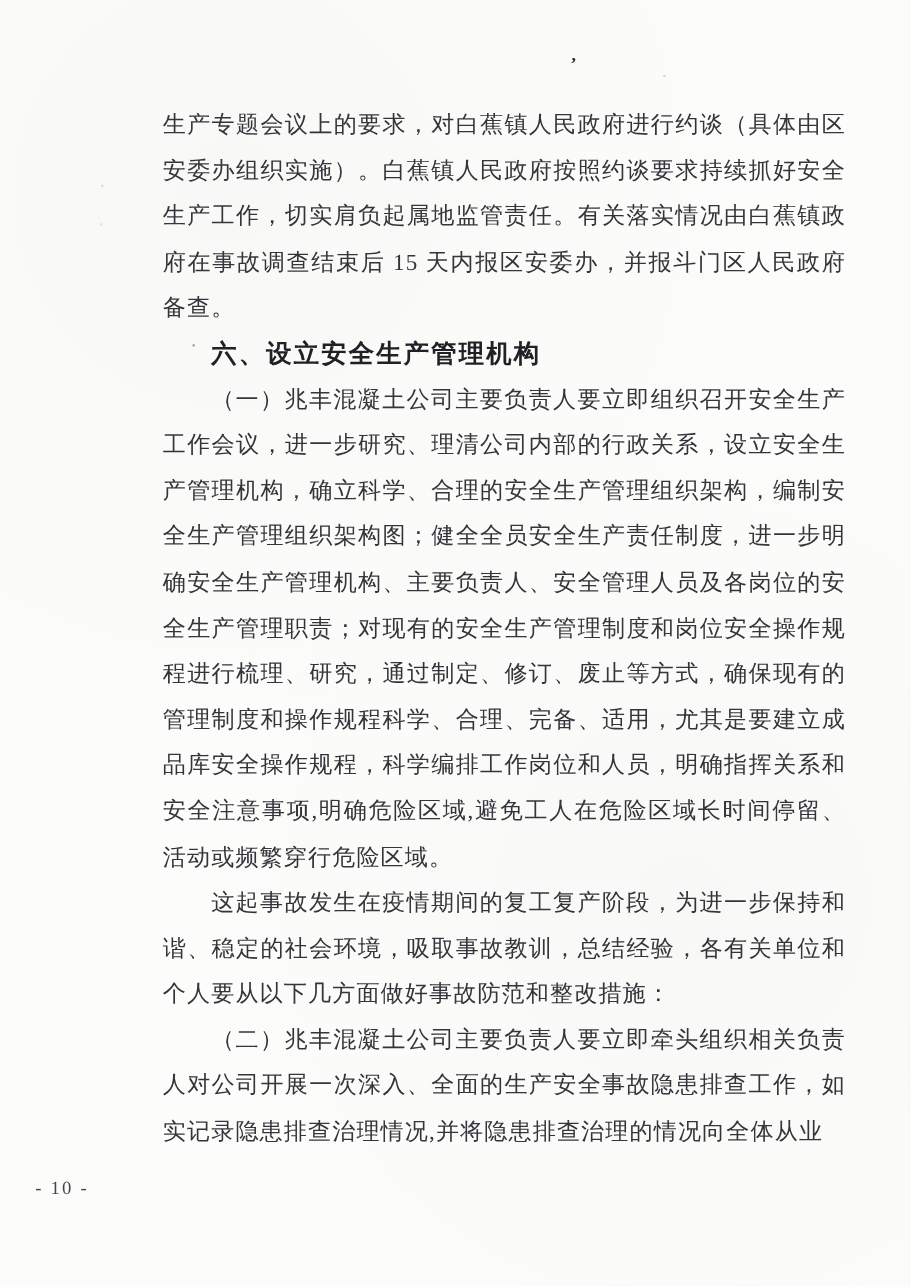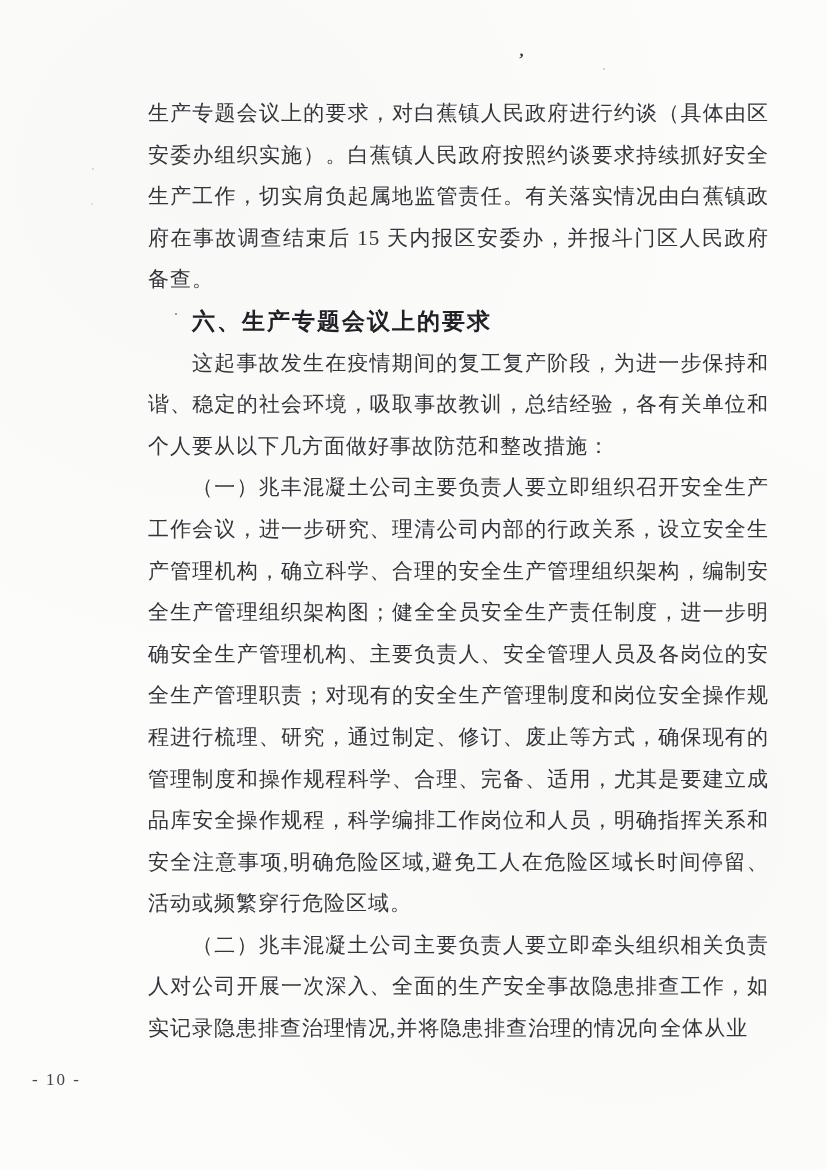--- a/index.html
+++ b/index.html
@@ -87,25 +87,25 @@
 <body>
 
 <div class="page">
 
   <span class="stray">,</span>
 
   <div class="content">
 
     <p class="body-par">生产专题会议上的要求，对白蕉镇人民政府进行约谈（具体由区安委办组织实施）。白蕉镇人民政府按照约谈要求持续抓好安全生产工作，切实肩负起属地监管责任。有关落实情况由白蕉镇政府在事故调查结束后 15 天内报区安委办，并报斗门区人民政府备查。</p>
 
-    <h2 class="heading">六、生产专题会议上的要求</h2>
+    <h2 class="heading">六、设立安全生产管理机构</h2>
+
+    <p class="body-par indent">（一）兆丰混凝土公司主要负责人要立即组织召开安全生产工作会议，进一步研究、理清公司内部的行政关系，设立安全生产管理机构，确立科学、合理的安全生产管理组织架构，编制安全生产管理组织架构图；健全全员安全生产责任制度，进一步明确安全生产管理机构、主要负责人、安全管理人员及各岗位的安全生产管理职责；对现有的安全生产管理制度和岗位安全操作规程进行梳理、研究，通过制定、修订、废止等方式，确保现有的管理制度和操作规程科学、合理、完备、适用，尤其是要建立成品库安全操作规程，科学编排工作岗位和人员，明确指挥关系和安全注意事项,明确危险区域,避免工人在危险区域长时间停留、活动或频繁穿行危险区域。</p>
 
     <p class="body-par indent">这起事故发生在疫情期间的复工复产阶段，为进一步保持和谐、稳定的社会环境，吸取事故教训，总结经验，各有关单位和个人要从以下几方面做好事故防范和整改措施：</p>
-
-    <p class="body-par indent">（一）兆丰混凝土公司主要负责人要立即组织召开安全生产工作会议，进一步研究、理清公司内部的行政关系，设立安全生产管理机构，确立科学、合理的安全生产管理组织架构，编制安全生产管理组织架构图；健全全员安全生产责任制度，进一步明确安全生产管理机构、主要负责人、安全管理人员及各岗位的安全生产管理职责；对现有的安全生产管理制度和岗位安全操作规程进行梳理、研究，通过制定、修订、废止等方式，确保现有的管理制度和操作规程科学、合理、完备、适用，尤其是要建立成品库安全操作规程，科学编排工作岗位和人员，明确指挥关系和安全注意事项,明确危险区域,避免工人在危险区域长时间停留、活动或频繁穿行危险区域。</p>
 
     <p class="body-par indent">（二）兆丰混凝土公司主要负责人要立即牵头组织相关负责人对公司开展一次深入、全面的生产安全事故隐患排查工作，如实记录隐患排查治理情况,并将隐患排查治理的情况向全体从业</p>
 
   </div>
 
   <div class="footer">
     <span>- 10 -</span>
   </div>
 
   <div class="noise"></div>

